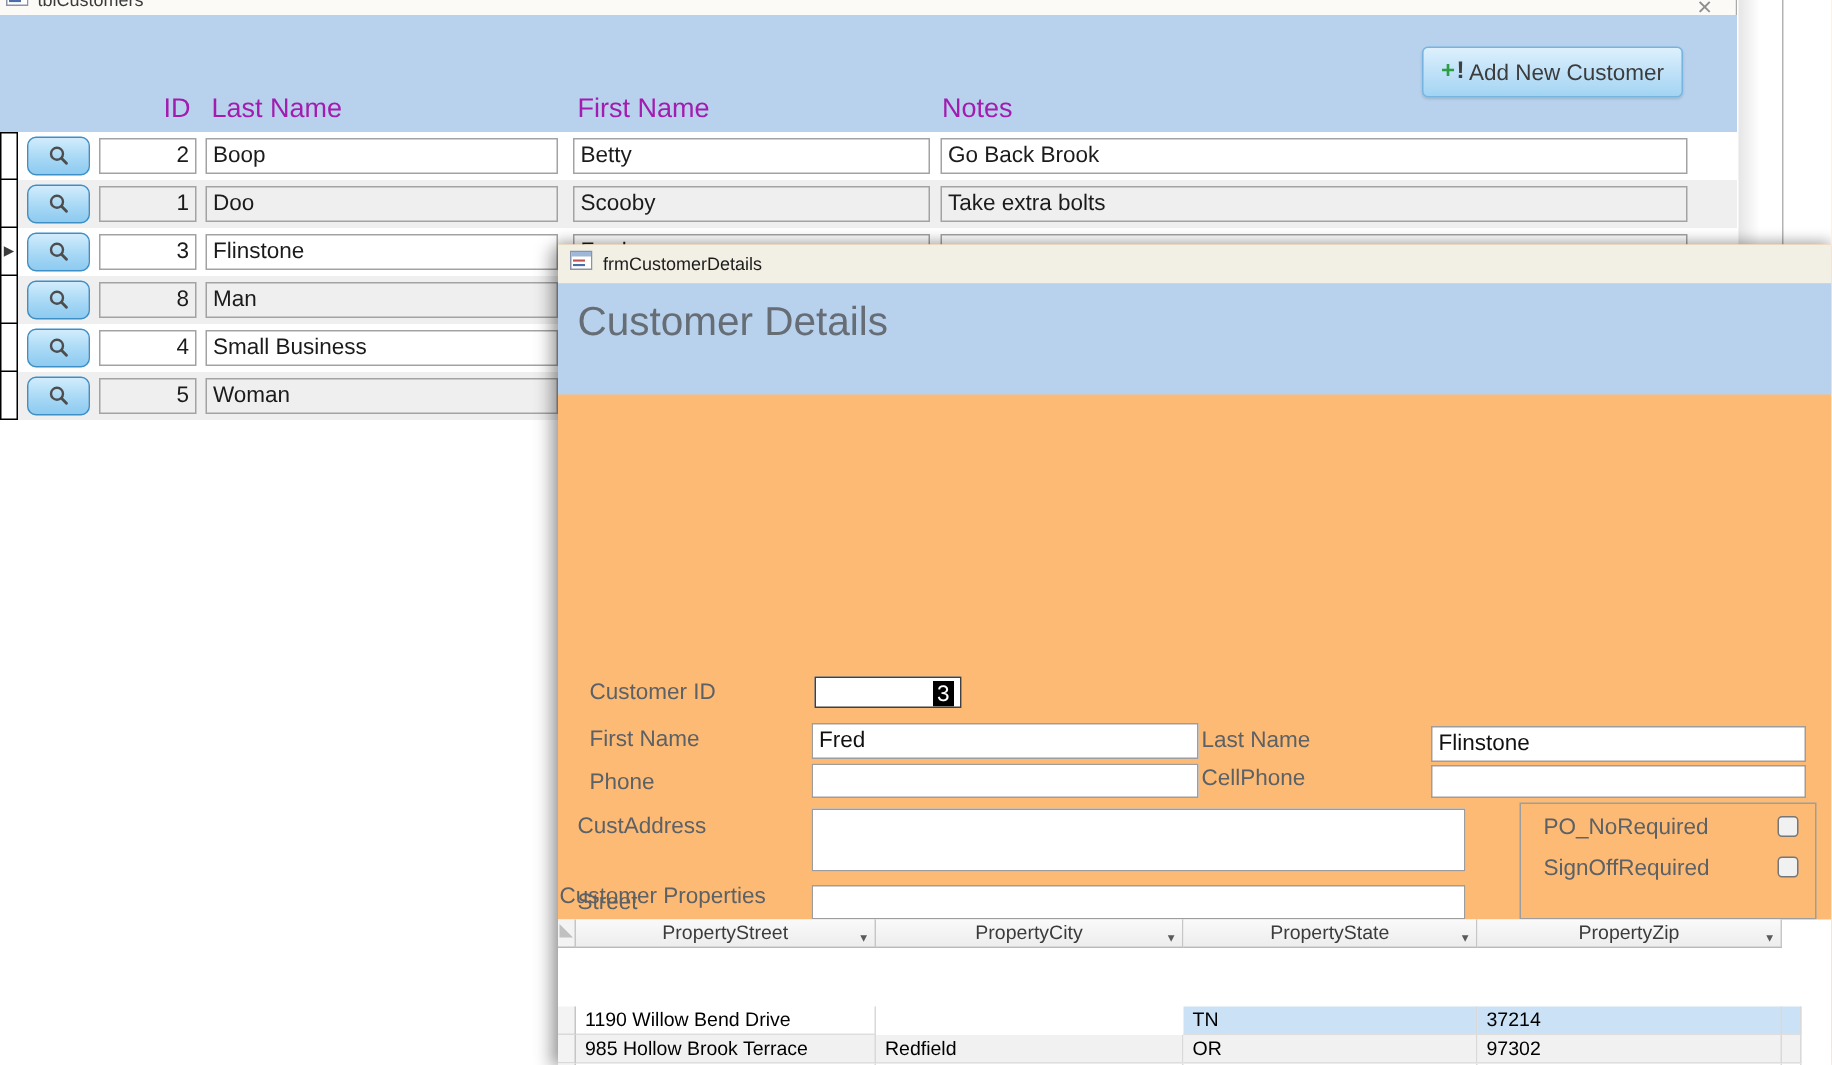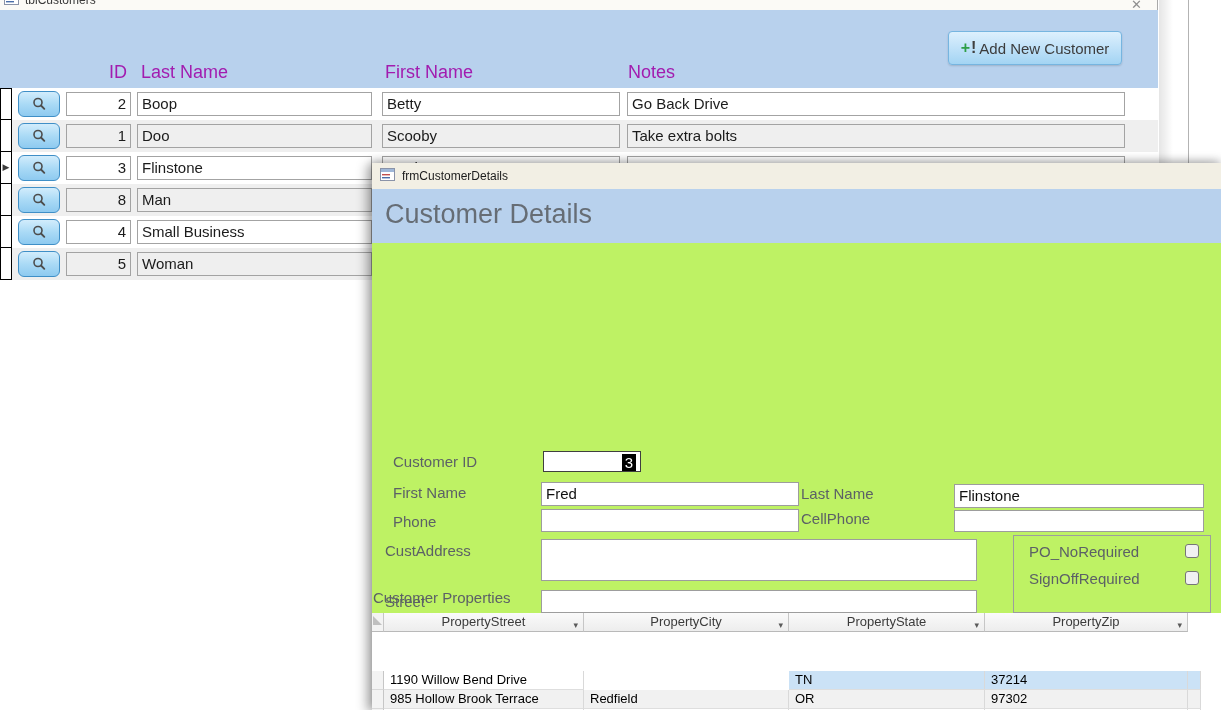--- a/index.html
+++ b/index.html
@@ -45,25 +45,25 @@
              background:linear-gradient(180deg,#d2ecfc 0%,#aadaf6 50%,#8ecaf0 100%);
              display:flex; align-items:center; justify-content:center; cursor:pointer; }
   .fld { position:absolute; top:4px; height:24px; border:1px solid #a3a3a3; font-size:15px; color:#1b1b1b;
          line-height:22px; padding:0 4px; white-space:nowrap; overflow:hidden; background:transparent; }
   .fld.id   { left:66px;  width:65px;  text-align:right; }
   .fld.last { left:137px; width:235px; }
   .fld.first{ left:382px; width:238px; }
   .fld.notes{ left:627px; width:498px; }
 
   
-  .win-details { position:absolute; left:372px; top:163px; width:849px; height:547px; background:#bef264; z-index:10;
+  .win-details { position:absolute; left:372px; top:163px; width:849px; height:547px; background:#fdba74; z-index:10;
                  box-shadow:-6px 2px 10px rgba(0,0,0,0.28), 0 -3px 8px rgba(0,0,0,0.22); }
   .det-titlebar { position:absolute; left:0; top:0; width:100%; height:26px; background:#f2efe4; display:flex; align-items:center; gap:7px; padding-left:8px; }
   .det-title { font-size:12px; color:#1c1c1c; }
-  .det-header { position:absolute; left:0; top:26px; width:100%; height:54px; background:#b8d1ed; }
+  .det-header { position:absolute; left:0; top:26px; width:100%; height:74px; background:#b8d1ed; }
   .det-header .t { position:absolute; left:13px; top:10px; font-size:27px; color:#666d75; }
 
   .lab { position:absolute; font-size:15px; color:#5c6166; white-space:nowrap; }
   .tbx { position:absolute; border:1px solid #9d9d9d; background:#fff; font-size:15px; color:#111;
          padding:1px 4px; line-height:19px; overflow:hidden; }
 
   .l-custid { left:21px;  top:290px; }  .f-custid { left:171px; top:288px; width:98px;  height:21px; border-color:#3f3f3f; text-align:right; }
   .f-custid .selval { background:#000; color:#fff; padding:0 3px; }
   .l-first  { left:21px;  top:321px; }  .f-first  { left:169px; top:319px; width:258px; height:24px; }
   .l-last   { left:429px; top:322px; }  .f-last   { left:582px; top:321px; width:250px; height:24px; }
@@ -146,21 +146,21 @@
         <div class="sel-cell"></div>
         <button class="mag-btn">
             <svg width="16" height="16" viewBox="0 0 16 16">
               <circle cx="7" cy="6.5" r="4" fill="none" stroke="#4d4d4d" stroke-width="1.6"></circle>
               <line x1="10" y1="9.5" x2="13.3" y2="12.8" stroke="#4d4d4d" stroke-width="1.9" stroke-linecap="round"></line>
             </svg>
           </button>
         <div class="fld id">2</div>
         <div class="fld last">Boop</div>
         <div class="fld first">Betty</div>
-        <div class="fld notes">Go Back Drive</div>
+        <div class="fld notes">Go Back Brook</div>
       </div>
 
       <div class="cust-row alt">
         <div class="sel-cell"></div>
         <button class="mag-btn">
             <svg width="16" height="16" viewBox="0 0 16 16">
               <circle cx="7" cy="6.5" r="4" fill="none" stroke="#4d4d4d" stroke-width="1.6"></circle>
               <line x1="10" y1="9.5" x2="13.3" y2="12.8" stroke="#4d4d4d" stroke-width="1.9" stroke-linecap="round"></line>
             </svg>
           </button>

